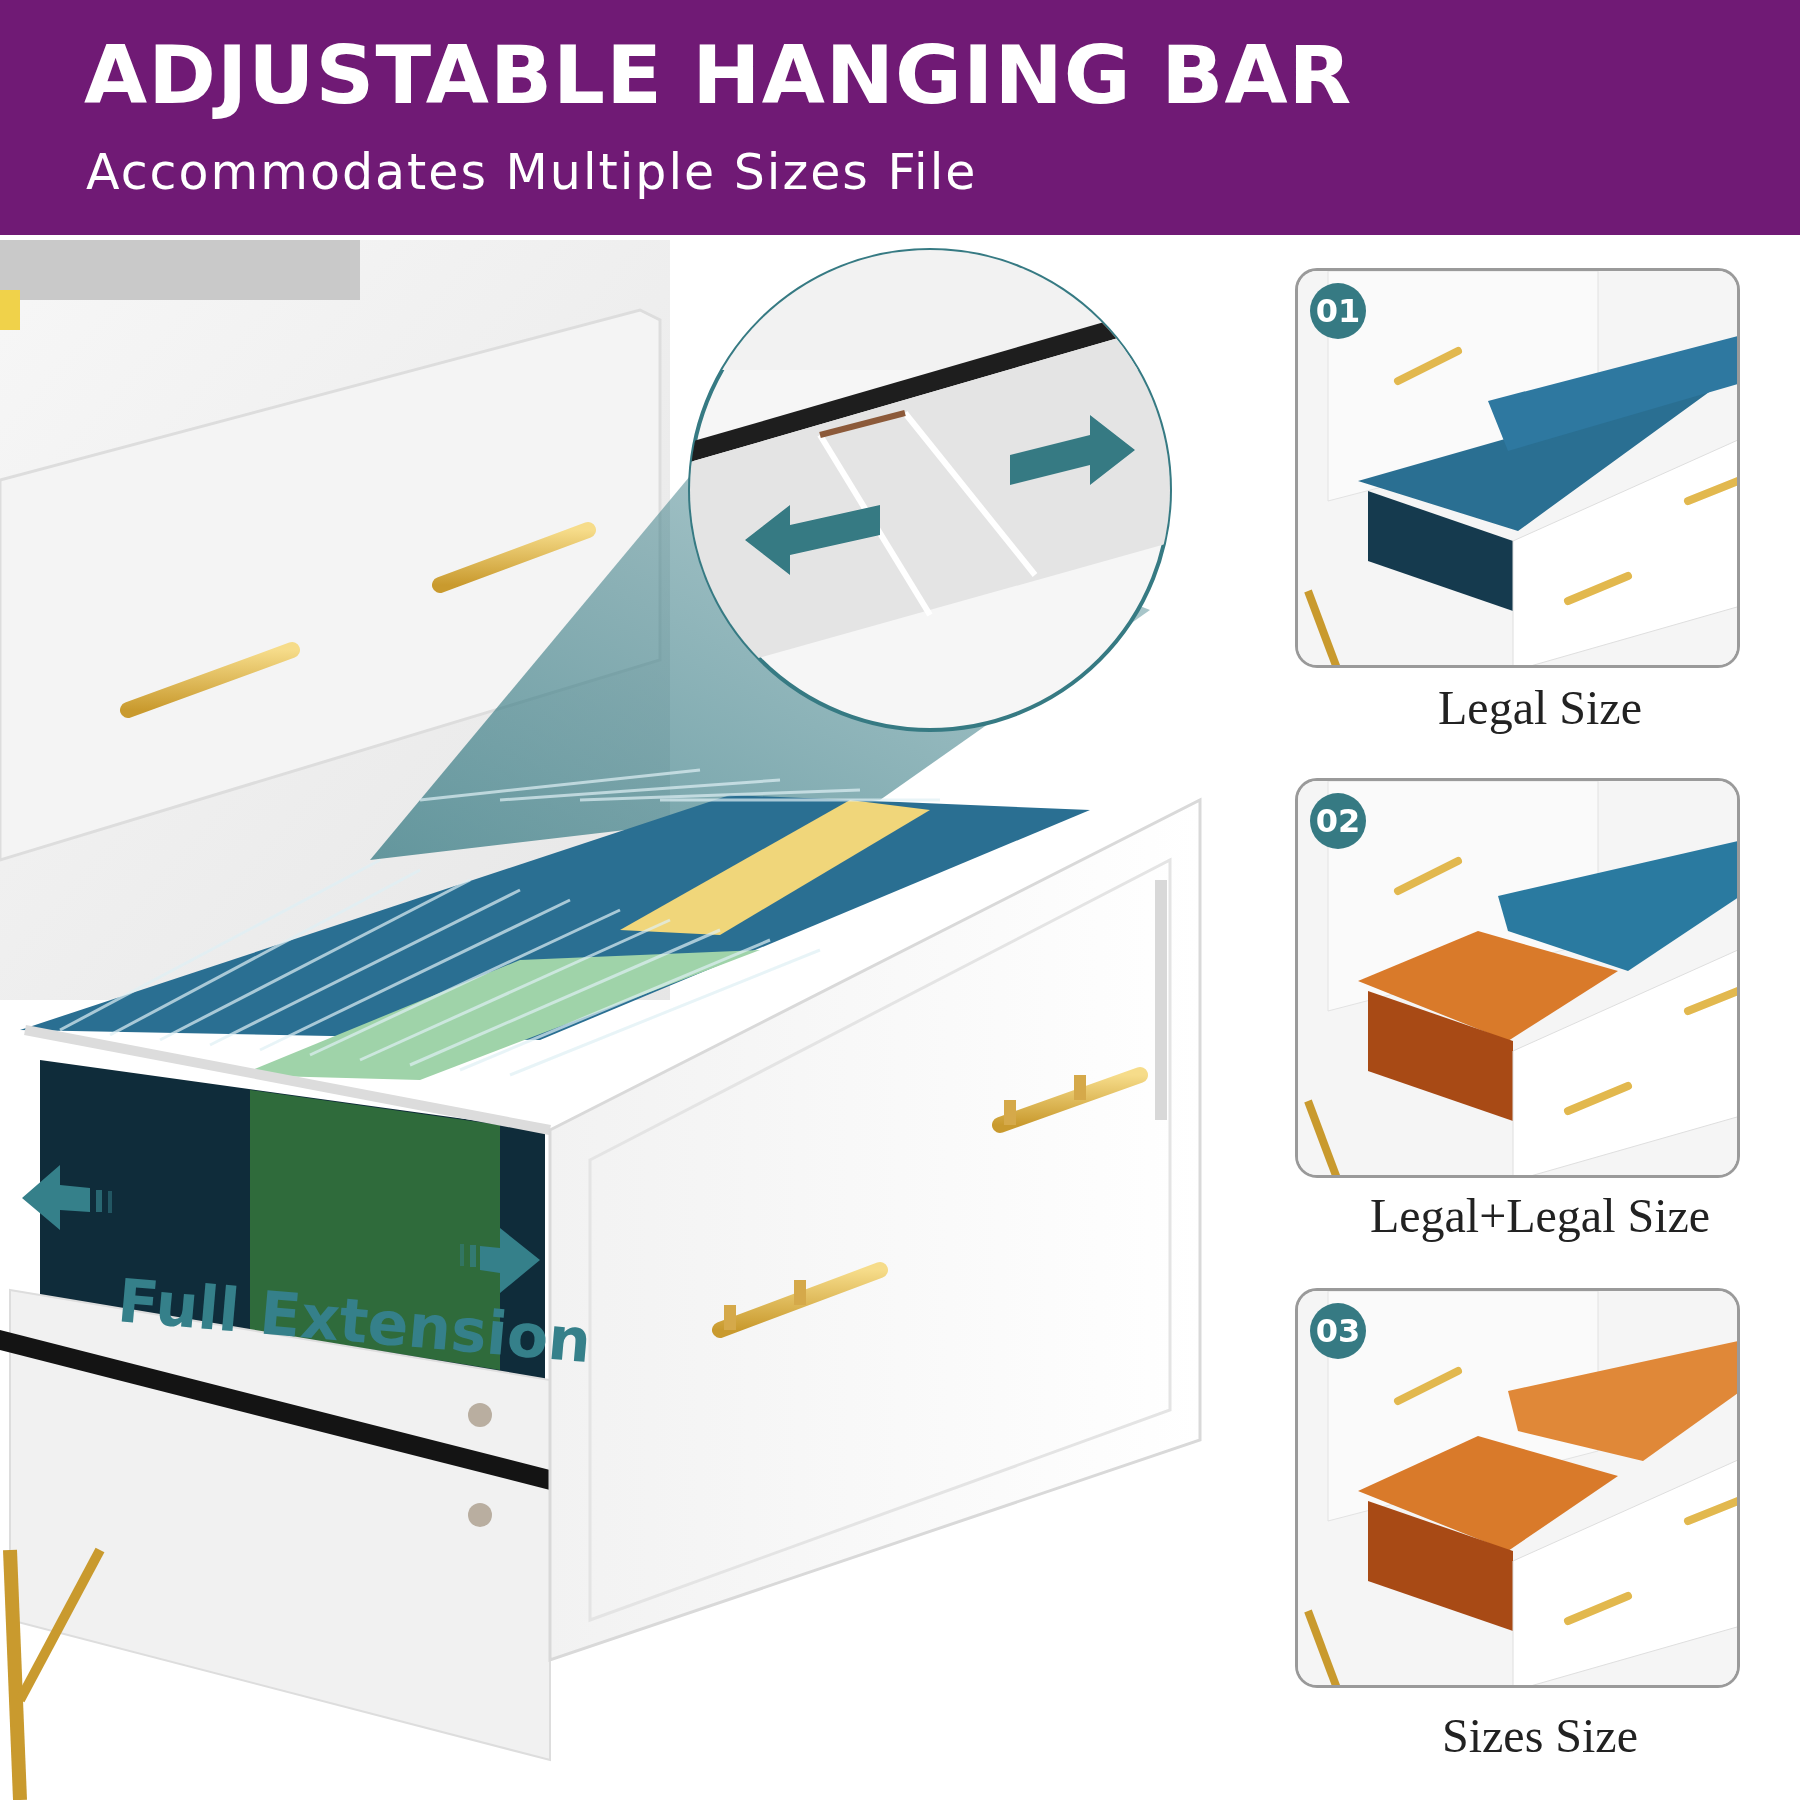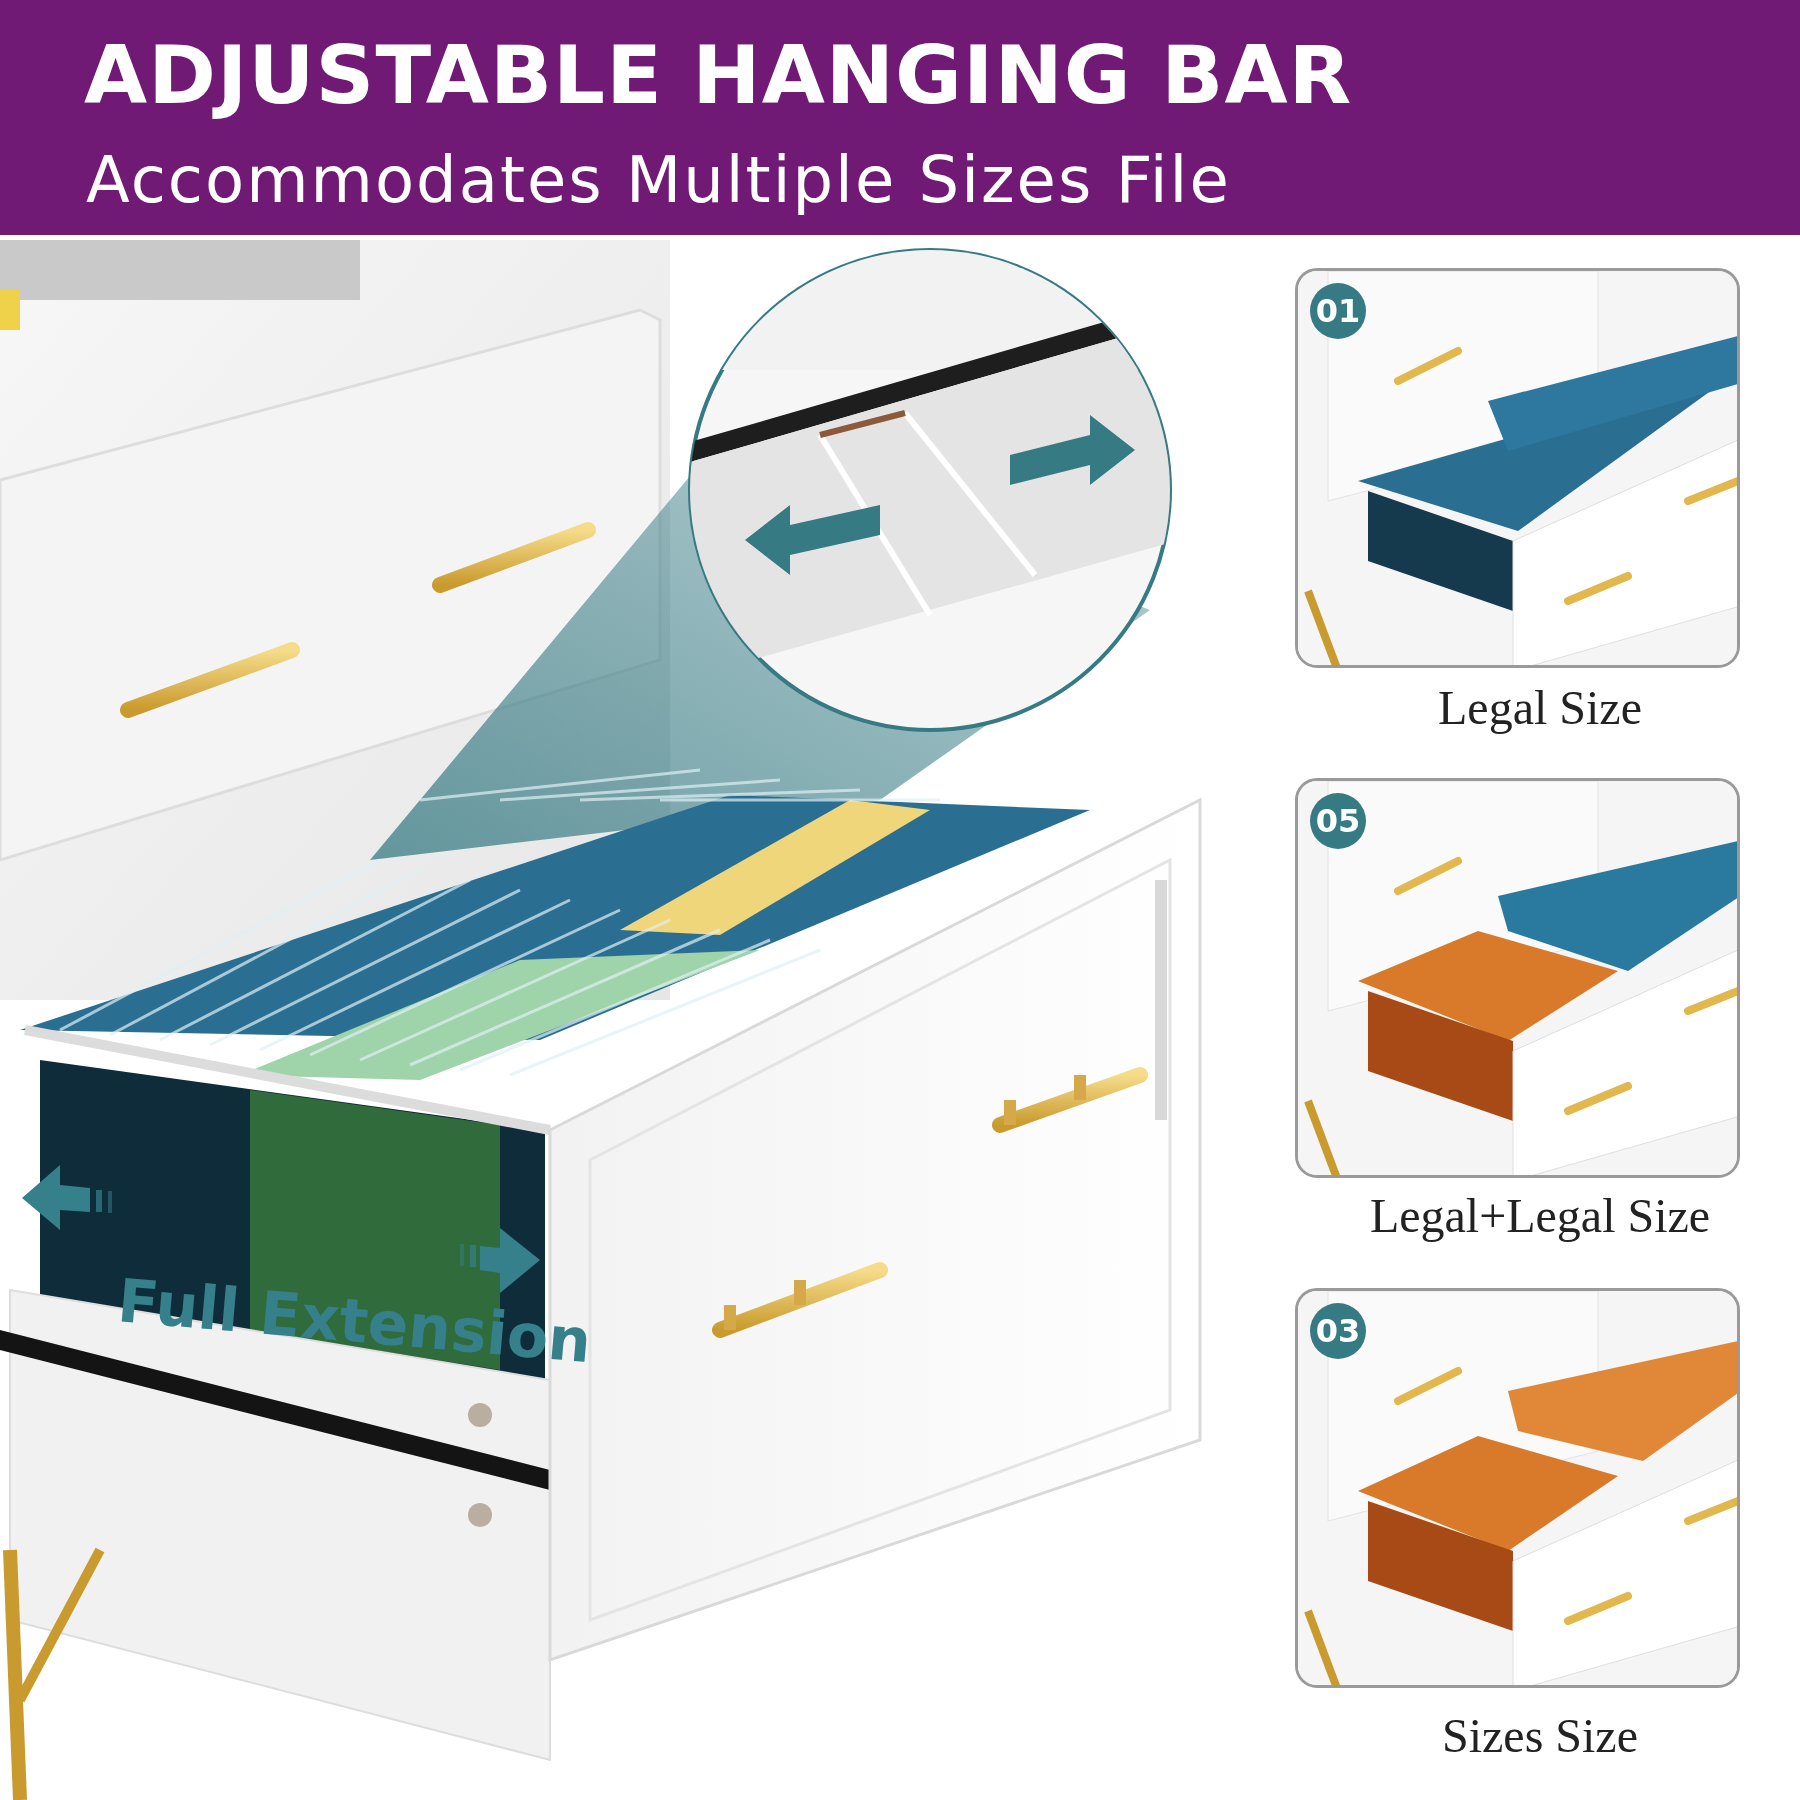--- a/index.html
+++ b/index.html
@@ -1,19 +1,19 @@
 <!DOCTYPE html>
 <html><head>
 <meta charset="utf-8">
 <style>
   html, body { margin: 0; padding: 0; }
   body { width: 1800px; height: 1800px; background: #ffffff; position: relative; overflow: hidden; font-family: "DejaVu Sans", sans-serif; }
   .banner { position: absolute; left: 0; top: 0; width: 1800px; height: 235px; background: #701a75; }
   .title { position: absolute; left: 84px; top: 36px; color: #ffffff; font-family: "DejaVu Sans", sans-serif; font-weight: bold; font-size: 80px; letter-spacing: 1px; line-height: 1; white-space: nowrap; transform: scaleX(1.02); transform-origin: left; }
-  .subtitle { position: absolute; left: 86px; top: 148px; color: #ffffff; font-family: "DejaVu Sans", sans-serif; font-size: 64px; letter-spacing: 2px; line-height: 1; white-space: nowrap; }
+  .subtitle { position: absolute; left: 86px; top: 148px; color: #ffffff; font-family: "DejaVu Sans", sans-serif; font-size: 49px; letter-spacing: 2px; line-height: 1; white-space: nowrap; }
   .main-scene { position: absolute; left: 0; top: 240px; width: 1260px; height: 1560px; }
   .panel { position: absolute; left: 1295px; width: 445px; height: 400px; border: 3px solid #9a9a9a; border-radius: 22px; background: #f3f3f3; overflow: hidden; box-sizing: border-box; }
   .panel svg { position: absolute; left: 0; top: 0; }
   .badge { position: absolute; left: 12px; top: 12px; width: 56px; height: 56px; border-radius: 50%; background: #367a83; color: #fff; font-family: "DejaVu Sans", sans-serif; font-size: 32px; font-weight: bold; display: flex; align-items: center; justify-content: center; z-index: 2; }
   .panel-label { position: absolute; width: 520px; left: 1280px; text-align: center; font-family: Liberation Serif, serif; font-size: 48px; color: #222222; white-space: nowrap; }
   .fe-label { position: absolute; left: 118px; top: 1265px; font-family: "DejaVu Sans", sans-serif; font-weight: bold; font-size: 60px; color: #35808a; transform: rotate(5deg); transform-origin: left; white-space: nowrap; }
 </style>
 </head>
 <body>
 
@@ -161,21 +161,21 @@
     <polygon points="70,220 215,270 215,340 70,290" fill="#153a4e"></polygon>
     <polygon points="215,270 460,160 460,330 215,400" fill="#ffffff" stroke="#dedede"></polygon>
     <line x1="270" y1="330" x2="330" y2="305" stroke="#e2b84e" stroke-width="8" stroke-linecap="round"></line>
     <line x1="390" y1="230" x2="440" y2="210" stroke="#e2b84e" stroke-width="8" stroke-linecap="round"></line>
     <line x1="10" y1="320" x2="40" y2="400" stroke="#c99a2e" stroke-width="8"></line>
   </svg>
 </div>
 <div class="panel-label" style="top:680px;">Legal Size</div>
 
 <div class="panel" style="top:778px;">
-  <div class="badge">05</div>
+  <div class="badge">02</div>
   <svg width="485" height="400" viewBox="0 0 485 400">
     <rect x="0" y="0" width="485" height="400" fill="#f5f5f5"></rect>
     <polygon points="30,0 300,0 300,160 30,230" fill="#fafafa" stroke="#e2e2e2"></polygon>
     <line x1="100" y1="110" x2="160" y2="80" stroke="#e2b84e" stroke-width="8" stroke-linecap="round"></line>
     <polygon points="60,200 180,150 320,190 210,260" fill="#d97a2a"></polygon>
     <polygon points="200,115 440,60 450,110 330,190 210,150" fill="#2a7aa0"></polygon>
     <polygon points="70,210 215,260 215,340 70,290" fill="#a84a15"></polygon>
     <polygon points="215,270 460,160 460,330 215,400" fill="#ffffff" stroke="#dedede"></polygon>
     <line x1="270" y1="330" x2="330" y2="305" stroke="#e2b84e" stroke-width="8" stroke-linecap="round"></line>
     <line x1="390" y1="230" x2="440" y2="210" stroke="#e2b84e" stroke-width="8" stroke-linecap="round"></line>

